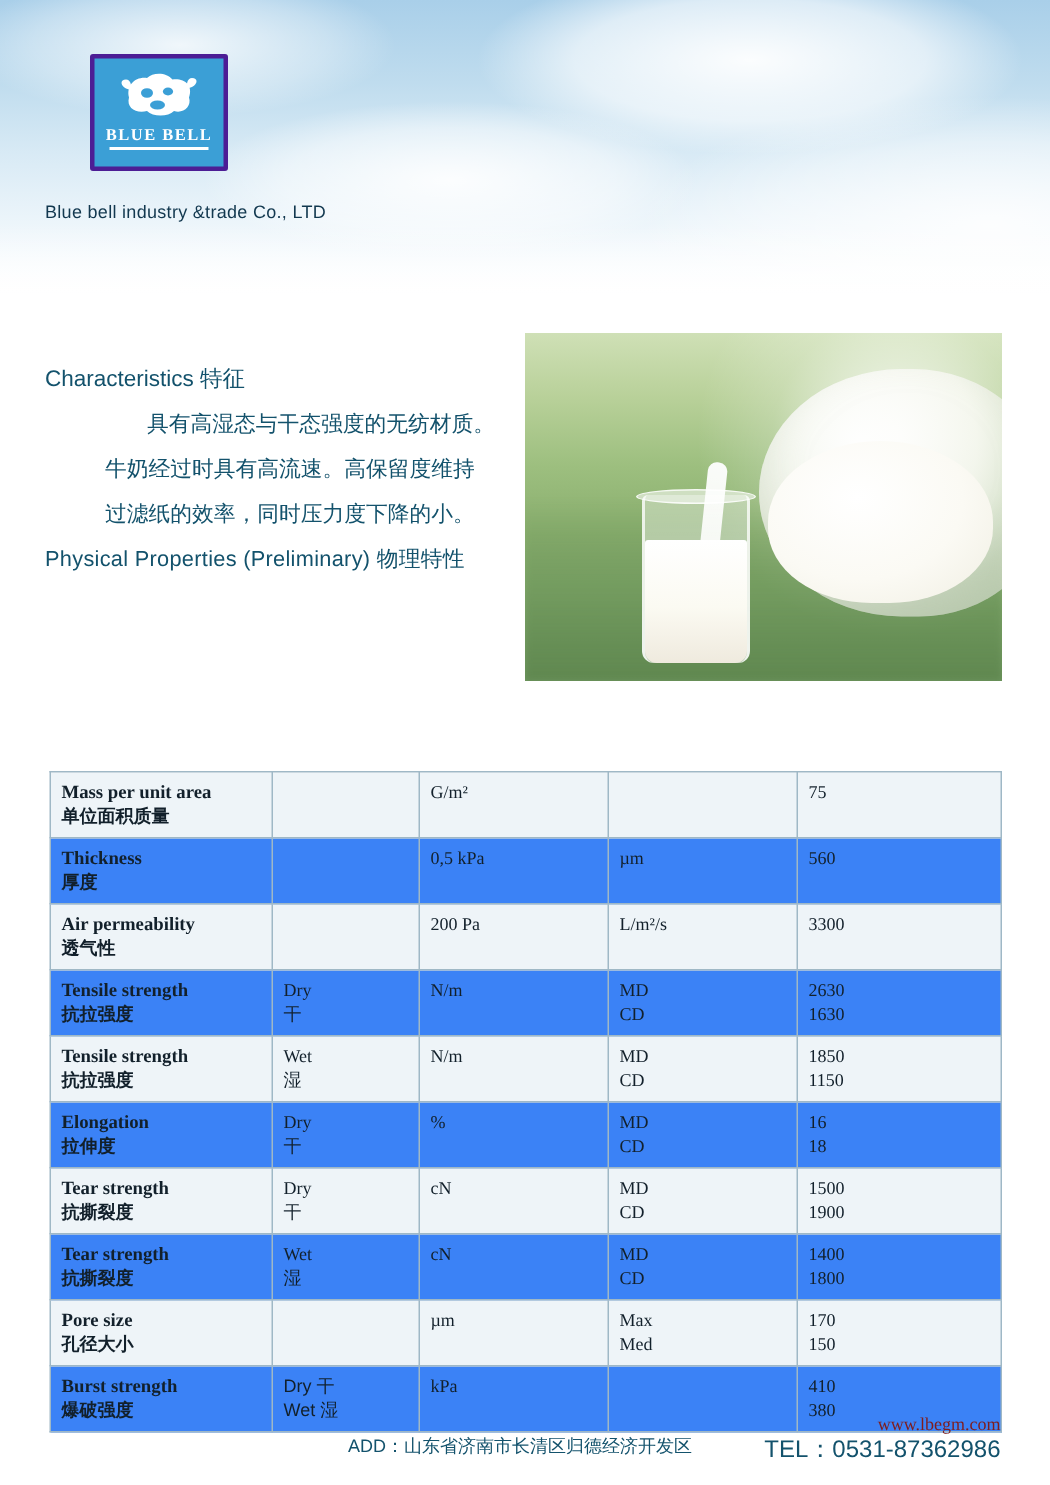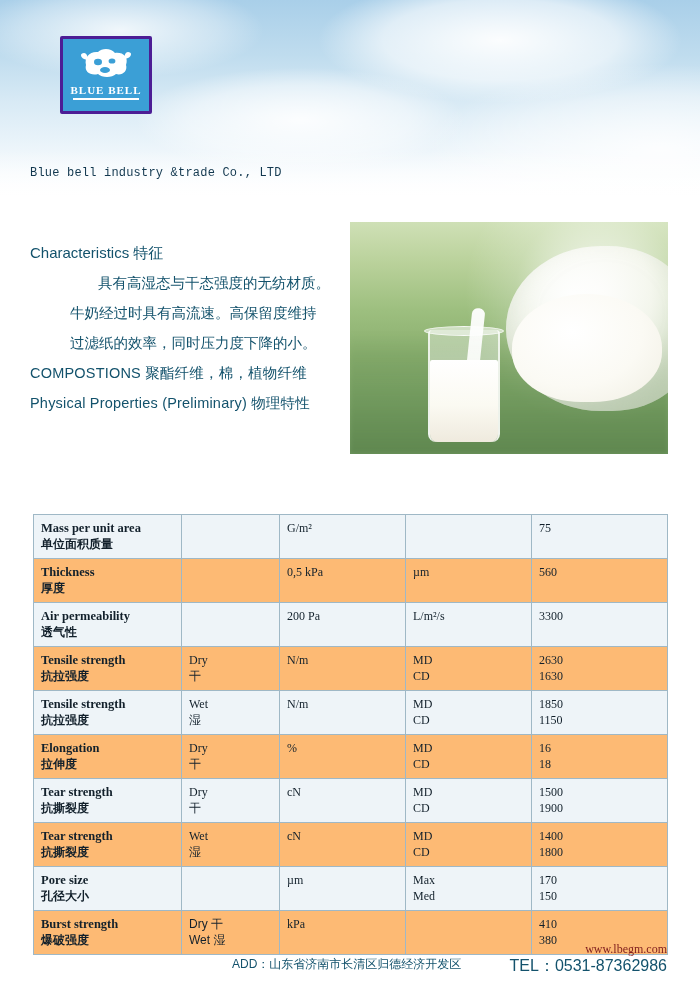--- a/index.html
+++ b/index.html
@@ -80,22 +80,22 @@
     position: absolute;
     left: 28px; top: 122px;
     font-family: "Liberation Serif", serif;
     font-weight: bold;
     font-size: 23px;
     letter-spacing: 1px;
     color: #0d3f63;
   }
   .company-en {
     position: absolute;
-    left: 30px; top: 166px;
-    font-family: Liberation Mono, monospace;
+    left: 30px; top: 134px;
+    font-family: Liberation Sans, sans-serif;
     font-size: 12px;
     color: #12384f;
     letter-spacing: 0.2px;
   }
 
   
   .intro {
     position: absolute;
     left: 30px; top: 238px;
     width: 300px;
@@ -204,21 +204,21 @@
     vertical-align: top;
     line-height: 16px;
     height: 22px;
   }
   .c1 { width: 148px; }
   .c2 { width: 98px; }
   .c3 { width: 126px; }
   .c4 { width: 126px; }
   .c5 { width: 136px; }
   .row-a td { background: #eef4f8; }
-  .row-b td { background: #fdba74; }
+  .row-b td { background: #3b82f6; }
   .name {
     font-family: "Liberation Serif", serif;
     font-weight: bold;
     font-size: 12.5px;
     color: #12202b;
     white-space: nowrap;
   }
   .name .cn {
     font-family: "Liberation Sans", sans-serif;
     font-weight: bold;
@@ -281,21 +281,20 @@
     </div>
     <div class="logo-text">BLUE BELL</div>
     <div class="logo-bar"></div>
   </div>
 
   <div class="company-en">Blue bell industry &amp;trade Co., LTD</div>
 
   <div class="intro">
     <div class="heading">Characteristics  特征</div>
     <div class="para">具有高湿态与干态强度的无纺材质。牛奶经过时具有高流速。高保留度维持过滤纸的效率，同时压力度下降的小。</div>
-    <div class="line">COMPOSTIONS  聚酯纤维，棉，植物纤维</div>
     <div class="line">Physical Properties (Preliminary)  物理特性</div>
   </div>
 
   <div class="photo">
     <div class="blur-grass"></div>
     <div class="jug"></div>
     <div class="jug-milk"></div>
     <div class="pour"></div>
     <div class="glass"></div>
     <div class="glass-milk"></div>

